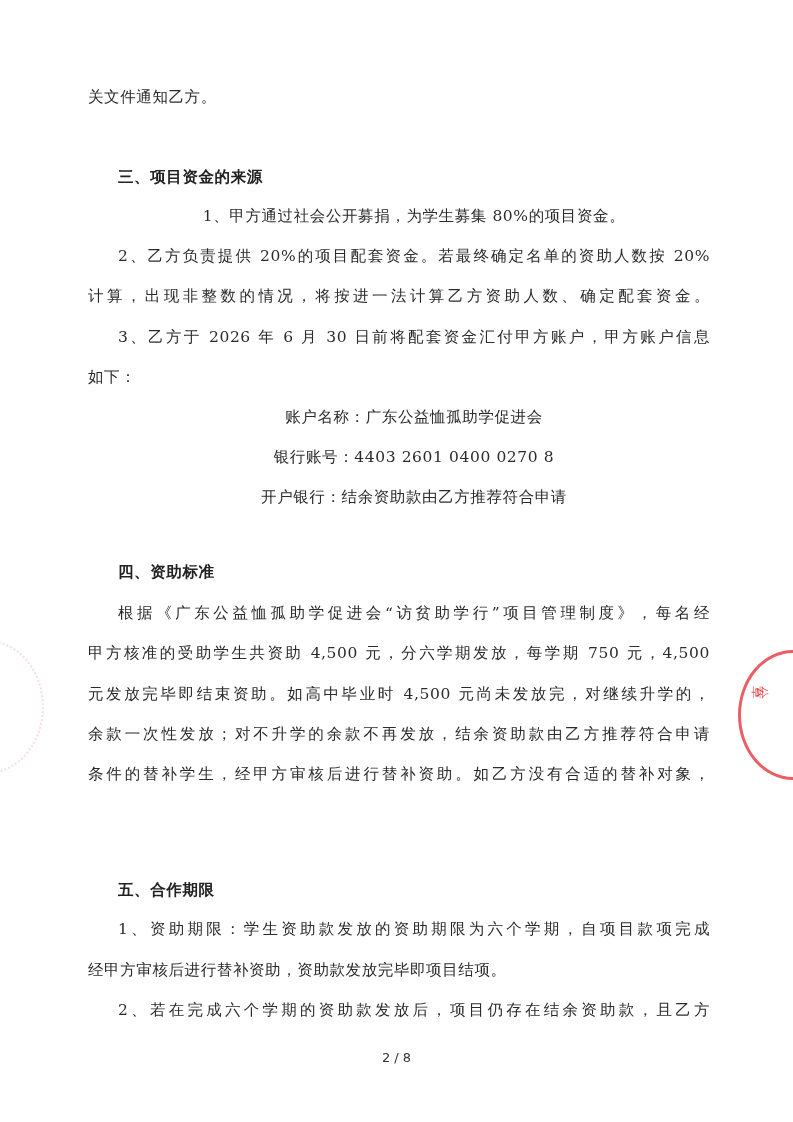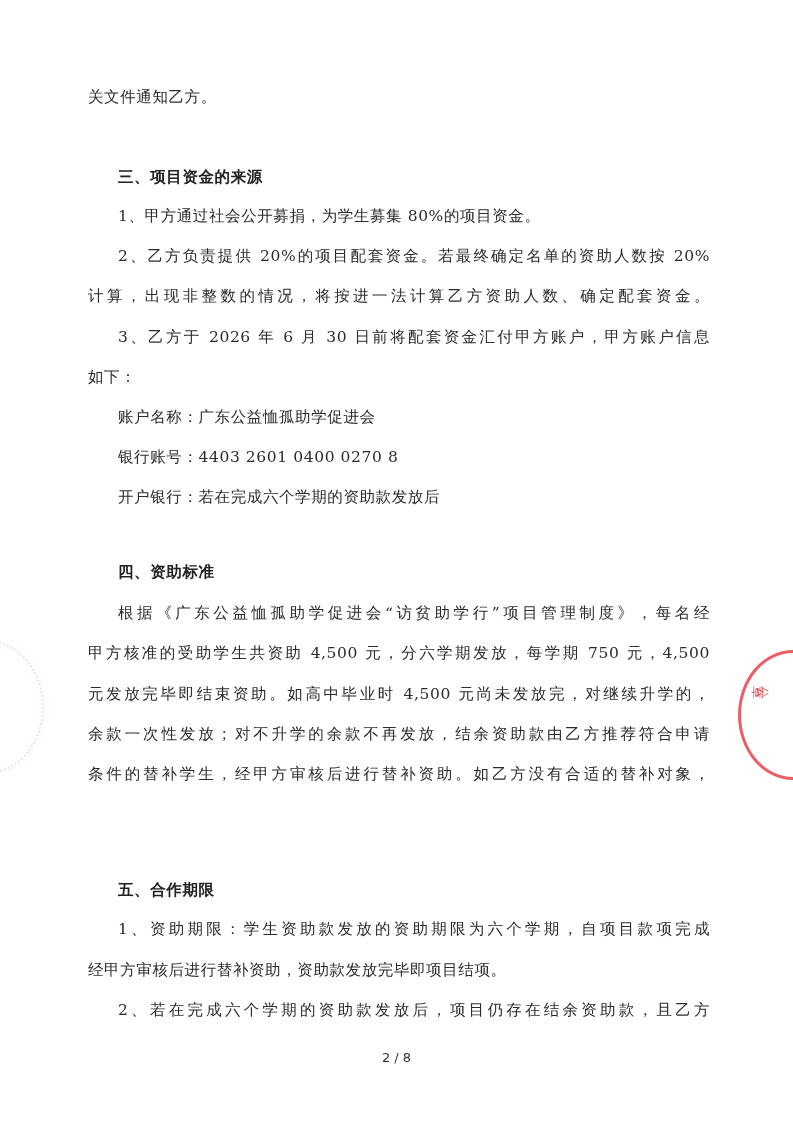--- a/index.html
+++ b/index.html
@@ -13,21 +13,21 @@
   .line {
     position: absolute;
     left: 88px;
     width: 622px;
     font-size: 15.5px;
     line-height: 20px;
     white-space: nowrap;
     letter-spacing: 0.6px;
     color: #2b2b2b;
   }
-  .line.indent { left: 118px; width: 592px; }
+  .line.indent { left: 118px; width: 592px; text-align: center; }
   .line.justify { text-align: justify; text-align-last: justify; }
   .heading {
     position: absolute; left: 118px;
     font-family: "DejaVu Sans", "Liberation Sans", sans-serif;
     font-weight: bold; font-size: 15.5px; line-height: 20px;
     letter-spacing: 0.6px; color: #222;
   }
   .page-number {
     position: absolute; left: 0; width: 793px; top: 1050px;
     text-align: center;
@@ -60,21 +60,21 @@
   <div class="line" style="top:87px">关文件通知乙方。</div>
 
   <div class="heading" style="top:167px">三、项目资金的来源</div>
   <div class="line indent" style="top:206px">1、甲方通过社会公开募捐，为学生募集 80%的项目资金。</div>
   <div class="line indent justify" style="top:246px">2、乙方负责提供 20%的项目配套资金。若最终确定名单的资助人数按 20%</div>
   <div class="line justify" style="top:286px">计算，出现非整数的情况，将按进一法计算乙方资助人数、确定配套资金。</div>
   <div class="line indent justify" style="top:327px">3、乙方于 2026 年 6 月 30 日前将配套资金汇付甲方账户，甲方账户信息</div>
   <div class="line" style="top:367px">如下：</div>
   <div class="line indent" style="top:407px">账户名称：广东公益恤孤助学促进会</div>
   <div class="line indent" style="top:447px">银行账号：4403 2601 0400 0270 8</div>
-  <div class="line indent" style="top:487px">开户银行：若在完成六个学期的资助款发放后</div>
+  <div class="line indent" style="top:487px">开户银行：结余资助款由乙方推荐符合申请</div>
 
   <div class="heading" style="top:562px">四、资助标准</div>
   <div class="line indent justify" style="top:603px">根据《广东公益恤孤助学促进会“访贫助学行”项目管理制度》，每名经</div>
   <div class="line justify" style="top:643px">甲方核准的受助学生共资助 4,500 元，分六学期发放，每学期 750 元，4,500</div>
   <div class="line justify" style="top:684px">元发放完毕即结束资助。如高中毕业时 4,500 元尚未发放完，对继续升学的，</div>
   <div class="line justify" style="top:724px">余款一次性发放；对不升学的余款不再发放，结余资助款由乙方推荐符合申请</div>
   <div class="line justify" style="top:764px">条件的替补学生，经甲方审核后进行替补资助。如乙方没有合适的替补对象，</div>
 
   <div class="heading" style="top:880px">五、合作期限</div>
   <div class="line indent justify" style="top:919px">1、资助期限：学生资助款发放的资助期限为六个学期，自项目款项完成</div>

